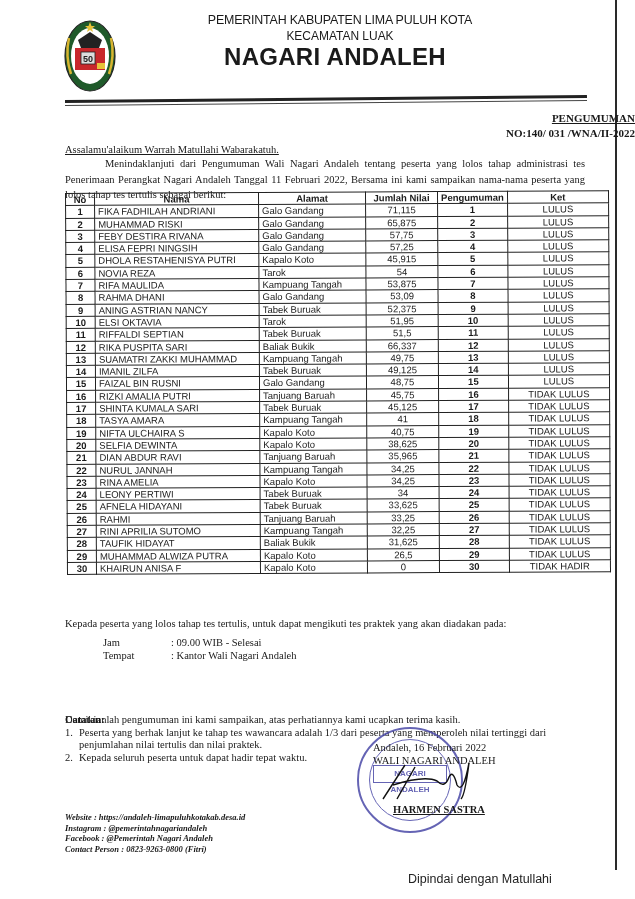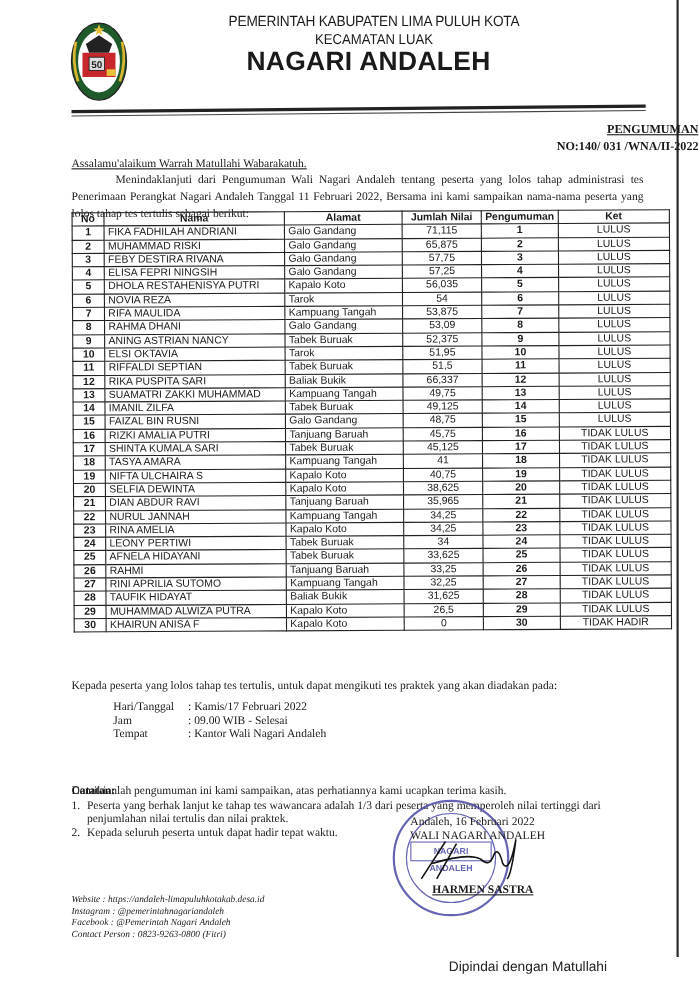--- a/index.html
+++ b/index.html
@@ -33,21 +33,21 @@
   .notes .head { font-weight:bold; }
   .notes .item { display:flex; }
   .notes .num { width:14px; flex:none; }
   .closing { position:absolute; left:65px; top:714px; font-size:10.5px; }
   .stamp { position:absolute; left:357px; top:727px; width:102px; height:102px; border:2.5px solid #4b4aa8; border-radius:50%; opacity:0.85; }
   .stamp .inner { position:absolute; left:10px; top:10px; right:10px; bottom:10px; border:1.5px solid #4b4aa8; border-radius:50%; }
   .stamp .box { position:absolute; left:14px; top:36px; width:72px; height:16px; border:1.5px solid #4b4aa8; font-family:"Liberation Sans", sans-serif; font-size:8px; color:#4b4aa8; font-weight:bold; line-height:16px; text-align:center; }
   .sig { position:absolute; left:373px; top:741px; font-size:10.5px; line-height:13px; }
   .sig .name { position:absolute; top:62px; left:20px; font-weight:bold; text-decoration:underline; }
   .signature-mark { position:absolute; left:375px; top:755px; width:100px; height:50px; }
-  .footer { position:absolute; left:65px; top:812px; font-size:8.5px; font-style:italic; line-height:10.5px; }
+  .footer { position:absolute; left:65px; top:812px; font-size:8.5px; font-style:italic; line-height:10.5px;font-weight:bold; }
   .camscanner { position:absolute; left:408px; top:872px; font-family:"Liberation Sans", sans-serif; font-size:12.5px; color:#222; }
 </style>
 </head>
 <body>
 
 <div class="page-edge"></div>
 
 <svg class="logo" viewBox="0 0 54 76">
   <ellipse cx="27" cy="38" rx="25" ry="35" fill="#1f5a2a" stroke="#222" stroke-width="1.2"></ellipse>
   <ellipse cx="27" cy="38" rx="19" ry="28" fill="#ffffff"></ellipse>
@@ -116,21 +116,21 @@
         <td class="nama">ELISA FEPRI NINGSIH</td>
         <td class="alamat">Galo Gandang</td>
         <td class="nilai">57,25</td>
         <td class="rank">4</td>
         <td class="ket">LULUS</td>
       </tr>
       <tr>
         <td class="no">5</td>
         <td class="nama">DHOLA RESTAHENISYA PUTRI</td>
         <td class="alamat">Kapalo Koto</td>
-        <td class="nilai">56,035</td>
+        <td class="nilai">45,915</td>
         <td class="rank">5</td>
         <td class="ket">LULUS</td>
       </tr>
       <tr>
         <td class="no">6</td>
         <td class="nama">NOVIA REZA</td>
         <td class="alamat">Tarok</td>
         <td class="nilai">54</td>
         <td class="rank">6</td>
         <td class="ket">LULUS</td>
@@ -325,24 +325,20 @@
         <td class="alamat">Kapalo Koto</td>
         <td class="nilai">0</td>
         <td class="rank">30</td>
         <td class="ket">TIDAK HADIR</td>
       </tr>
     </tbody>
 </table>
 
 <div class="para" style="top:616px;">Kepada peserta yang lolos tahap tes tertulis, untuk dapat mengikuti tes praktek yang akan diadakan pada:</div>
 <div class="schedule">
-  <div class="row">
-    <span class="lbl">Hari/Tanggal</span>
-    <span>: Kamis/17 Februari 2022</span>
-  </div>
   <div class="row">
     <span class="lbl">Jam</span>
     <span>: 09.00 WIB - Selesai</span>
   </div>
   <div class="row">
     <span class="lbl">Tempat</span>
     <span>: Kantor Wali Nagari Andaleh</span>
   </div>
 </div>
 

